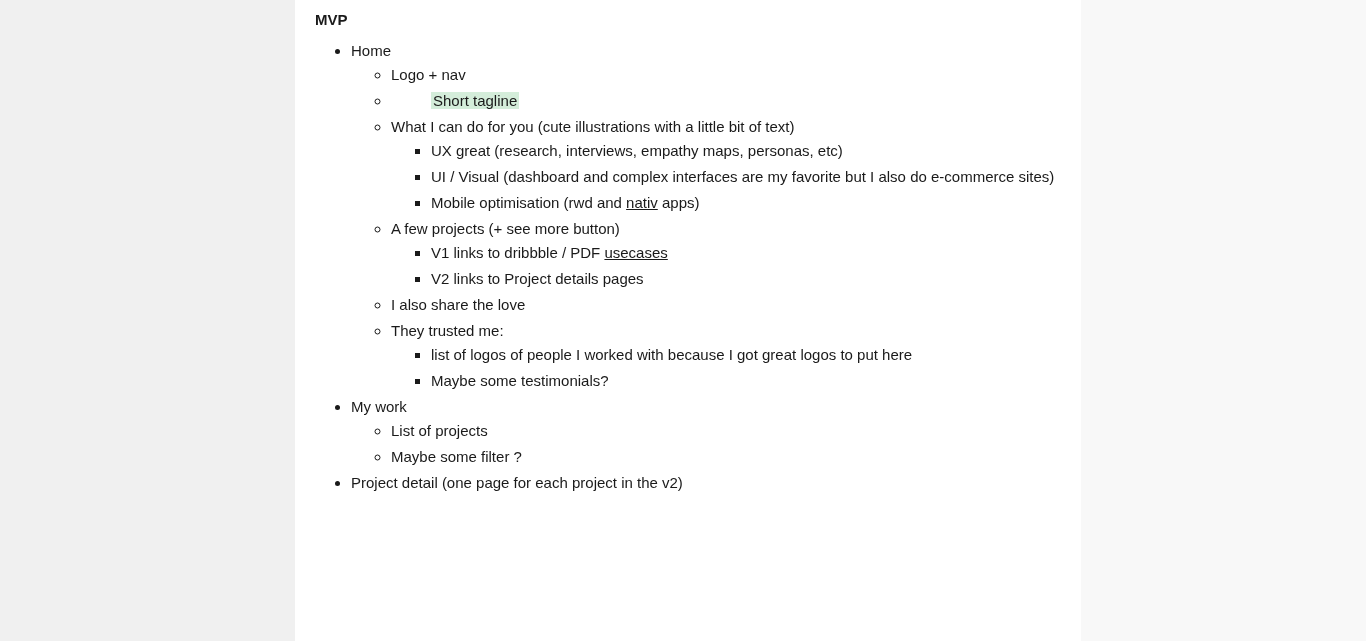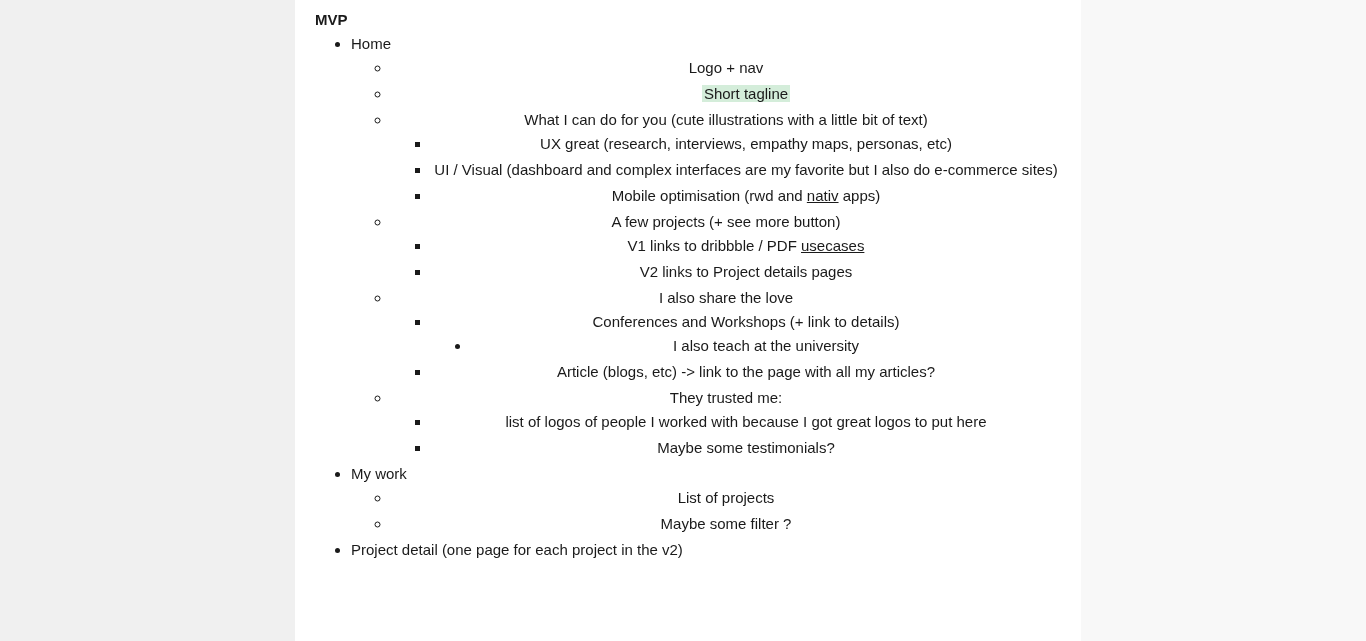--- a/index.html
+++ b/index.html
@@ -35,21 +35,21 @@
 
     .main-content {
       flex: 1;
       padding: 8px 20px 20px 20px;
       background: #ffffff;
     }
 
     .mvp-label {
       font-weight: bold;
       font-size: 15px;
-      margin-bottom: 0;
+      margin-bottom: 7px;
       color: #1a1a1a;
     }
 
     .later-label {
       font-weight: bold;
       font-size: 15px;
       margin-bottom: 6px;
       color: #1a1a1a;
     }
 
@@ -63,21 +63,20 @@
     }
 
     .level1 > li {
       list-style-type: disc;
       display: list-item;
       margin-left: 18px;
     }
 
     .level2 {
       padding-left: 20px;
-      text-align: center;
     }
 
     .level2 > li {
       list-style-type: circle;
       display: list-item;
       margin-left: 20px;
     }
 
     .level3 {
       padding-left: 20px;
@@ -153,33 +152,20 @@
               <li>
                 <span>V1 links to dribbble / PDF <span class="underline">usecases</span></span>
               </li>
               <li>
                 <span>V2 links to Project details pages</span>
               </li>
             </ul>
           </li>
           <li>
             <span>I also share the love</span>
-            <ul class="level3">
-              <li>
-                <span>Conferences and Workshops (+ link to details)</span>
-                <ul class="level4">
-                  <li>
-                    <span>I also teach at the university</span>
-                  </li>
-                </ul>
-              </li>
-              <li>
-                <span>Article (blogs, etc) -&gt; link to the page with all my articles?</span>
-              </li>
-            </ul>
           </li>
           <li>
             <span>They trusted me:</span>
             <ul class="level3">
               <li>
                 <span>list of logos of people I worked with because I got great logos to put here</span>
               </li>
               <li>
                 <span>Maybe some testimonials?</span>
               </li>

